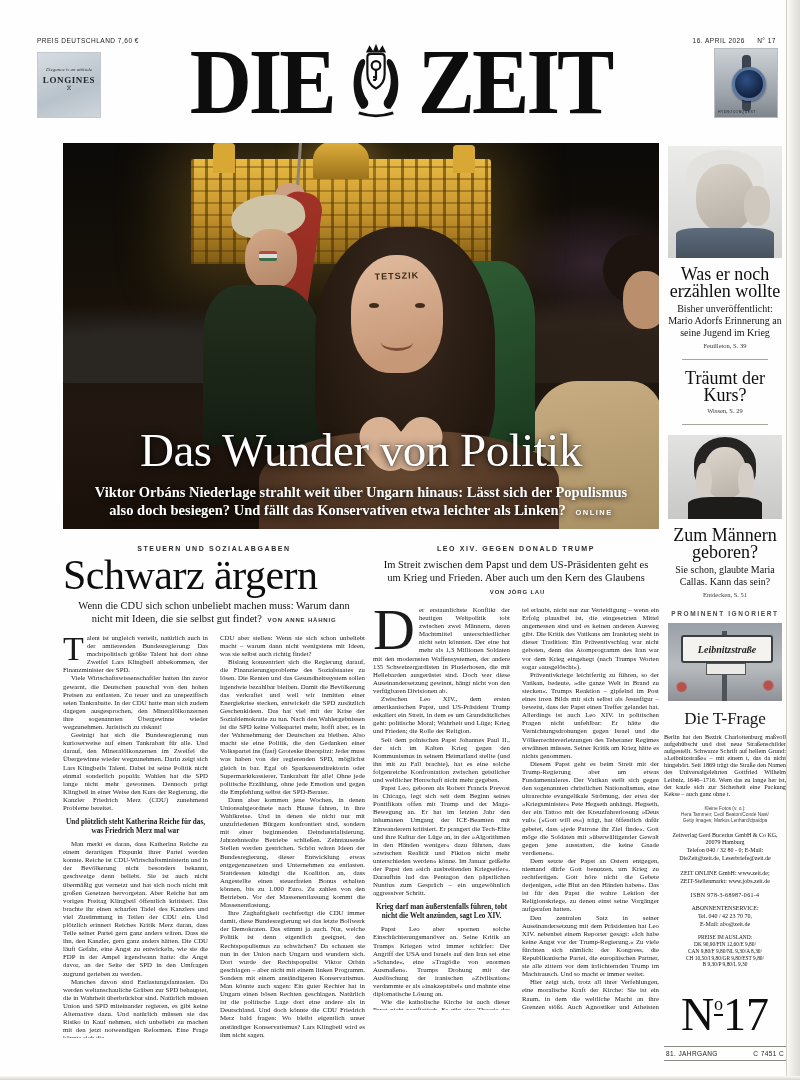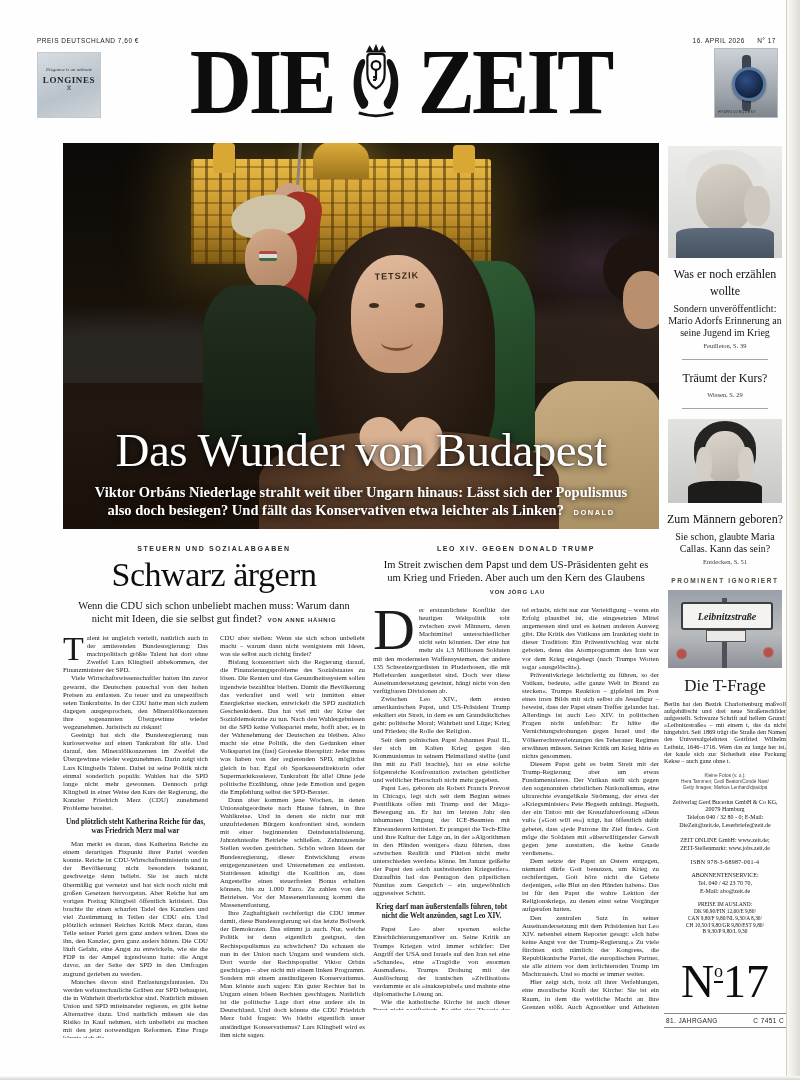--- a/index.html
+++ b/index.html
@@ -82,21 +82,21 @@
         text-shadow:0 1px 8px rgba(0,0,0,.85),0 0 2px rgba(0,0,0,.6);}
   .lead-sub{position:absolute;left:30px;top:340px;width:536px;text-align:center;color:#fff;
         font-size:14.5px;line-height:18px;font-weight:700;text-shadow:0 1px 6px rgba(0,0,0,.9);}
   .lead-sec{font:700 7.5px "Liberation Sans",sans-serif;letter-spacing:1.5px;margin-left:6px;}
 
   
   .article{position:absolute;top:545px;}
   .art-left{left:63px;width:302px;}
   .art-right{left:373px;width:286px;}
   .kicker{text-align:center;font:700 7px "Liberation Sans",sans-serif;letter-spacing:1.6px;color:#2a2a2a;}
-  .headline{text-align:center;font-size:34px;line-height:36px;font-weight:400;letter-spacing:-.5px;margin-top:5px;color:#0e0e0e;}
+  .headline{text-align:left;font-size:42px;line-height:36px;font-weight:400;letter-spacing:-.5px;margin-top:5px;color:#0e0e0e;}
   .standfirst{text-align:center;font-size:10.5px;line-height:13px;margin:6px auto 0;width:94%;}
   .byline{font:700 6px "Liberation Sans",sans-serif;letter-spacing:.8px;color:#333;margin-left:3px;}
   .cols{display:flex;gap:12px;margin-top:9px;}
   .col{flex:1;height:404px;overflow:hidden;text-align:justify;font-size:6.8px;line-height:8.1px;color:#1b1b1b;
        hyphens:auto;}
   .col p{margin:0;text-indent:8px;}
   .col p.first{text-indent:0;}
   .col .cont > p:first-child{text-indent:0;}
   .dropcap{float:left;font-size:34px;line-height:27px;padding:1px 3px 0 0;font-weight:400;}
   .dropcap.big{font-size:58px;line-height:46px;padding-right:4px;}
@@ -117,21 +117,21 @@
   .cl-dress{position:absolute;left:20px;top:62px;width:74px;height:22px;background:#1d1c1b;border-radius:30% 30% 0 0;}
   .sb-photo.leib{width:114px;height:78px;background:
         radial-gradient(circle at 12% 82%,rgba(190,60,50,.8) 0 4px,transparent 6px),
         radial-gradient(circle at 88% 80%,rgba(190,60,50,.8) 0 4px,transparent 6px),
         linear-gradient(180deg,#9aa0a8 0%,#b9bcbf 55%,#8e9298 100%);}
   .leib-pole{position:absolute;left:54px;top:8px;width:5px;height:70px;background:#4c5258;}
   .leib-sign{position:absolute;left:13px;top:12px;width:88px;height:24px;background:#f4f3ef;border:2px solid #3a3f44;
         border-radius:3px;display:flex;align-items:center;justify-content:center;
         font:italic 700 10px "Liberation Serif",serif;color:#1d1f22;}
   .leib-sign2{position:absolute;left:38px;top:40px;width:38px;height:10px;background:#eceae6;border:1px solid #555;}
-  .sb-h{font-size:12px;line-height:16.5px;text-align:center;margin:8px 0 4px;color:#0e0e0e;}
+  .sb-h{font-size:18px;line-height:16.5px;text-align:center;margin:8px 0 4px;color:#0e0e0e;}
   .sb-dek{font-size:10px;line-height:12px;text-align:center;}
   .sb-ref{font-size:6.5px;text-align:center;color:#3a3a3a;margin-top:3px;}
   .sb-div{width:86px;border:0;border-top:1px solid #a8a5a0;margin:10px auto;}
   .sb-label{font:700 6.5px "Liberation Sans",sans-serif;letter-spacing:1.6px;color:#4a4a4a;text-align:center;margin:2px 0 6px;}
   .sb-h2{font-size:17px;text-align:center;margin:8px 0 4px;}
   .sb-body{font-size:6.3px;line-height:7.1px;text-align:justify;hyphens:auto;}
   .sb-credits{font:4.8px "Liberation Sans",sans-serif;line-height:6px;text-align:center;color:#444;margin-top:9px;}
   .sb-imprint{font-size:6px;line-height:7.6px;text-align:center;margin-top:8px;}
   .sb-isbn{font-size:6px;text-align:center;margin-top:7px;letter-spacing:.3px;}
   .sb-abo{font-size:6px;line-height:7.6px;text-align:center;margin-top:7px;}
@@ -201,24 +201,24 @@
       <div class="ph ph-face-text">TETSZIK</div>
       <div class="ph ph-eye" style="left:18px;"></div>
       <div class="ph ph-eye" style="right:18px;"></div>
       <div class="ph ph-smile"></div>
     </div>
     <div class="ph ph-coat"></div>
     <div class="ph ph-heart">
         <i></i>
         <i></i>
       </div>
-    <div class="lead-hl">Das Wunder von Budapest</div>
+    <div class="lead-hl">Das Wunder von Politik</div>
     <div class="lead-sub">
       <span>Viktor Orbáns Niederlage strahlt weit über Ungarn hinaus: Lässt sich der Populismus also doch besiegen? Und fällt das Konservativen etwa leichter als Linken?</span>
-      <span class="lead-sec">DONALD</span>
+      <span class="lead-sec">ONLINE</span>
     </div>
   </div>
 
   <div class="article art-left">
     <div class="kicker">STEUERN UND SOZIALABGABEN</div>
     <div class="headline">Schwarz ärgern</div>
     <div class="standfirst">
       <span>Wenn die CDU sich schon unbeliebt machen muss: Warum dann nicht mit Ideen, die sie selbst gut findet?</span>
       <span class="byline">VON ANNE HÄHNIG</span>
     </div>
@@ -282,21 +282,21 @@
 
   <div class="sidebar">
 
     <div class="sb-photo adorf">
       <div class="ad-hair"></div>
       <div class="ad-face"></div>
       <div class="ad-handcheek"></div>
       <div class="ad-shirt"></div>
     </div>
     <div class="sb-h">Was er noch erzählen wollte</div>
-    <div class="sb-dek">Sondern unveröffentlicht: Mario Adorfs Erinnerung an seine Jugend im Krieg</div>
+    <div class="sb-dek">Bisher unveröffentlicht: Mario Adorfs Erinnerung an seine Jugend im Krieg</div>
     <div class="sb-ref">Feuilleton, S. 39</div>
     <hr class="sb-div">
 
     <div class="sb-h">Träumt der Kurs?</div>
     <div class="sb-ref">Wissen, S. 29</div>
     <hr class="sb-div">
 
     <div class="sb-photo callas">
       <div class="cl-hair"></div>
       <div class="cl-face"></div>

